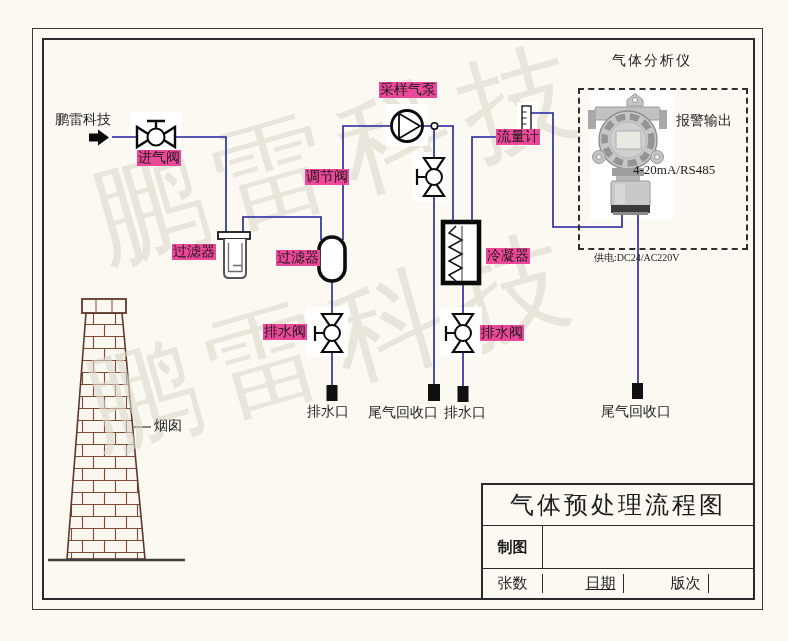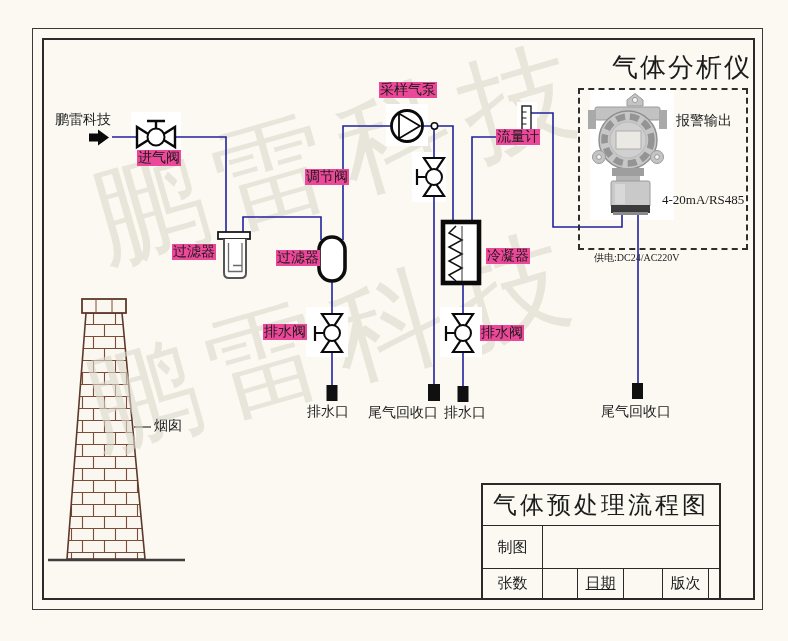--- a/index.html
+++ b/index.html
@@ -7,29 +7,29 @@
        font-family:"Liberation Serif","DejaVu Serif",serif;color:#1b1b1b;}
   .abs{position:absolute;}
   .frame-outer{left:32px;top:28px;width:731px;height:582px;border:1.6px solid #3a3a3a;box-sizing:border-box;}
   .frame-inner{left:42px;top:38px;width:713px;height:562px;border:2px solid #2b2b2b;box-sizing:border-box;}
   svg.layer{left:0;top:0;width:788px;height:641px;pointer-events:none;}
   .wm{font-size:112px;letter-spacing:16px;color:#dcd8cd;opacity:.6;white-space:nowrap;
       transform:rotate(-16deg);transform-origin:0 50%;pointer-events:none;line-height:1;}
   .lbl{font-size:14px;line-height:1.15;background:#ec4899;padding:0 1px;white-space:nowrap;}
   .lbl.plain{background:transparent;}
   .analyzer-box{left:578px;top:88px;width:170px;height:162px;border:2px dashed #2e2e2e;box-sizing:border-box;}
-  .analyzer-title{font-size:26px;letter-spacing:2px;}
+  .analyzer-title{font-size:14px;letter-spacing:2px;}
   .power-lbl{font-size:10px;background:transparent;}
   .signal-lbl{font-size:13px;}
   
-  .tblock{left:481px;top:483px;width:240px;height:117px;border:2px solid #2a2a2a;box-sizing:border-box;background:#fbf9f2;display:flex;flex-direction:column;}
+  .tblock{left:481px;top:483px;width:274px;height:117px;border:2px solid #2a2a2a;box-sizing:border-box;background:#fbf9f2;display:flex;flex-direction:column;}
   .tb-title{height:40px;border-bottom:1.6px solid #2a2a2a;display:flex;align-items:center;justify-content:center;
             font-size:24px;letter-spacing:3px;font-weight:bold;font-weight:normal;}
-  .tb-row2{height:42px;border-bottom:1.6px solid #2a2a2a;display:flex;}
-  .tb-row3{flex:1;display:flex;}
+  .tb-row2{height:42px;border-bottom:1.6px solid #2a2a2a;display:flex;font-weight:bold;}
+  .tb-row3{flex:1;display:flex;align-items:center;}
   .tb-cell{display:flex;align-items:center;justify-content:center;font-size:15px;box-sizing:border-box;}
   .tb-row2 .c1{width:60px;border-right:1.6px solid #2a2a2a;}
   .tb-row2 .c2{flex:1;font-size:16px;letter-spacing:1px;}
   .tb-row3 .r1{width:60px;border-right:1.6px solid #2a2a2a;}
   .tb-row3 .r2{width:35px;border-right:1.6px solid #2a2a2a;}
   .tb-row3 .r3{width:46px;border-right:1.6px solid #2a2a2a;text-decoration:underline;}
   .tb-row3 .r4{width:39px;border-right:1.6px solid #2a2a2a;}
   .tb-row3 .r5{width:46px;border-right:1.6px solid #2a2a2a;}
   .tb-row3 .r6{flex:1;}
 </style>
@@ -173,21 +173,21 @@
 <div class="abs lbl" style="left:486px;top:248px;">冷凝器</div>
 <div class="abs lbl" style="left:263px;top:324px;">排水阀</div>
 <div class="abs lbl" style="left:480px;top:325px;">排水阀</div>
 <div class="abs lbl plain" style="left:306px;top:404px;">排水口</div>
 <div class="abs lbl plain" style="left:367px;top:405px;">尾气回收口</div>
 <div class="abs lbl plain" style="left:443px;top:405px;">排水口</div>
 <div class="abs lbl plain" style="left:153px;top:418px;">烟囱</div>
 
 <div class="abs lbl plain analyzer-title" style="left:611px;top:53px;">气体分析仪</div>
 <div class="abs lbl plain" style="left:675px;top:113px;">报警输出</div>
-<div class="abs lbl plain signal-lbl" style="left:661px;top:163px;margin-top:30px;">4-20mA/RS485</div>
+<div class="abs lbl plain signal-lbl" style="left:632px;top:163px;">4-20mA/RS485</div>
 <div class="abs lbl plain power-lbl" style="left:593px;top:252px;">供电:DC24/AC220V</div>
 <div class="abs lbl plain" style="left:600px;top:404px;">尾气回收口</div>
 
 <div class="abs tblock">
   <div class="tb-title">气体预处理流程图</div>
   <div class="tb-row2">
     <div class="tb-cell c1">制图</div>
   </div>
   <div class="tb-row3">
     <div class="tb-cell r1">张数</div>

